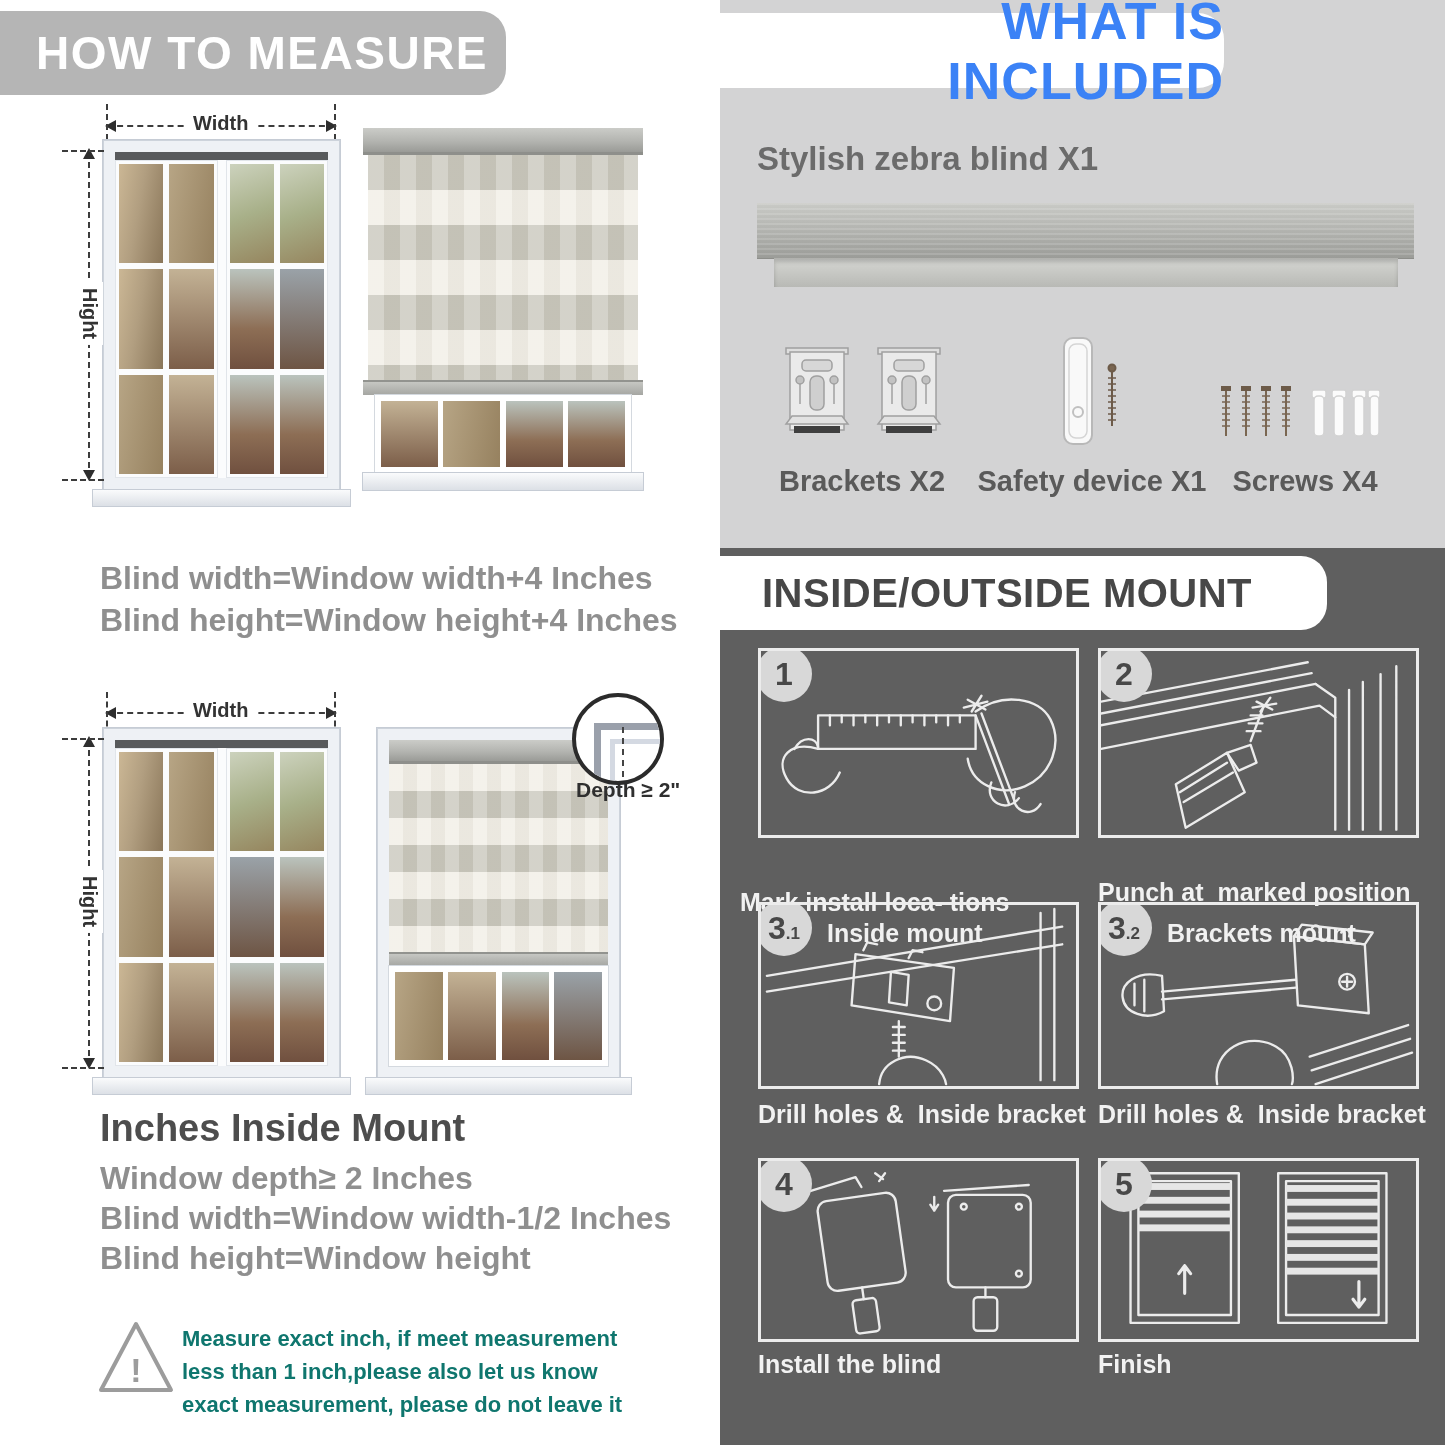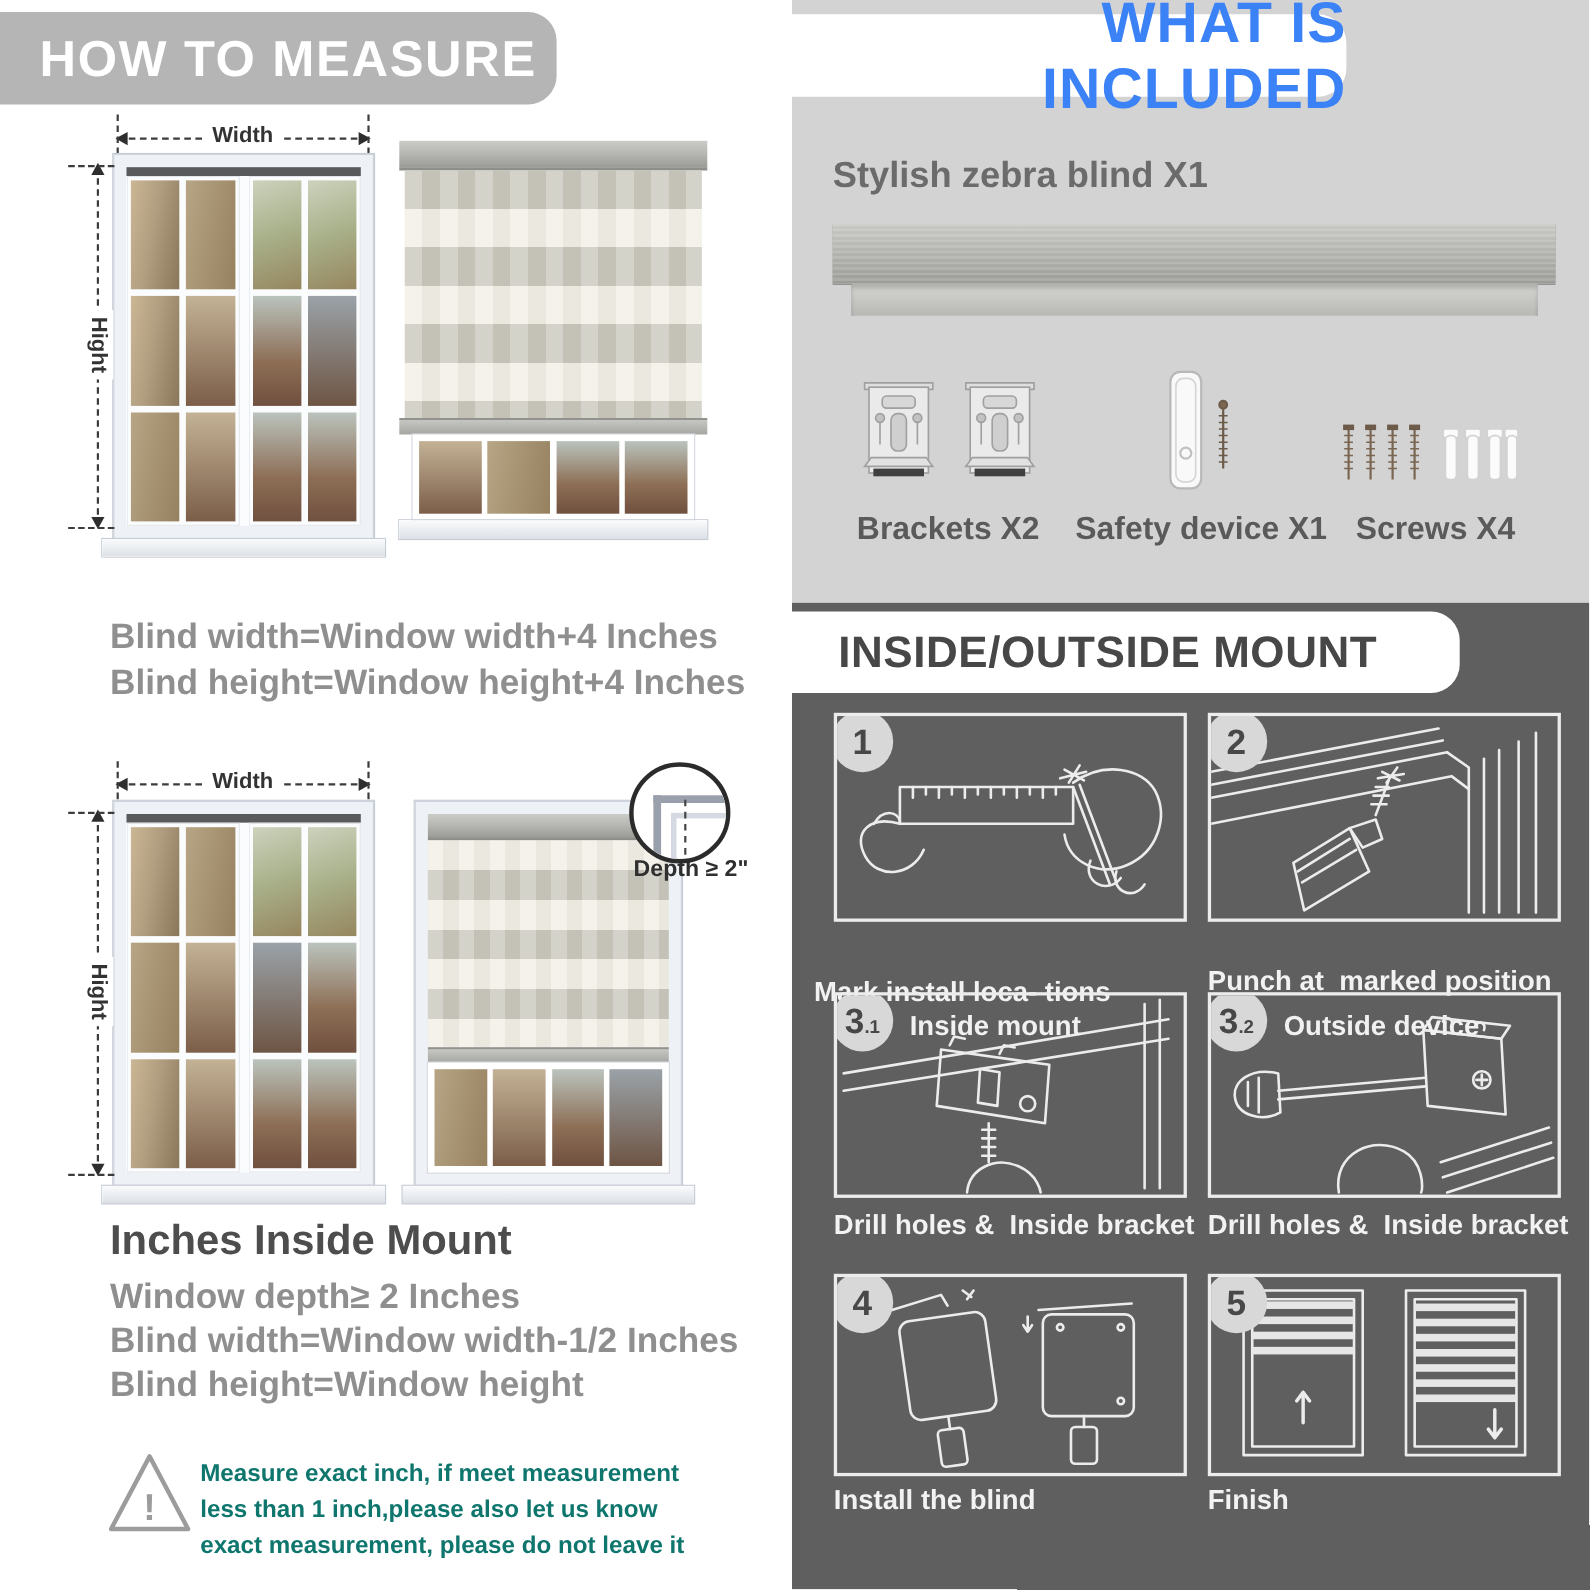--- a/index.html
+++ b/index.html
@@ -387,21 +387,21 @@
       </g>
     </svg>
   </div>
   <div class="caption" style="left:758px;top:1100px;">Drill holes &amp;  Inside bracket</div>
 
   <div class="card" style="left:1098px;top:902px;height:187px;">
     <div class="badge">
         <span class="n">3</span>
         <span class="sub">.2</span>
       </div>
-    <div class="card-title">Outside device</div>
+    <div class="card-title">Brackets mount</div>
     <svg viewBox="0 0 320 180">
       <g class="step-art">
         <path d="M204 18 L276 26 L268 38 L196 30 Z"></path>
         <path d="M196 30 L268 38 L272 108 L200 100 Z"></path>
         <path d="M214 22 c4 -6 10 -2 8 4 M244 26 c4 -6 10 -2 8 4"></path>
         <circle cx="250" cy="76" r="8"></circle>
           <path d="M245 76 h10 M250 71 v10"></path>
         <path d="M62 86 L198 74 M62 94 L198 82"></path>
         <path d="M62 70 C36 64 20 78 22 92 C24 108 46 116 64 106 Z"></path>
         <path d="M34 78 L34 100 M44 74 L44 106"></path>

